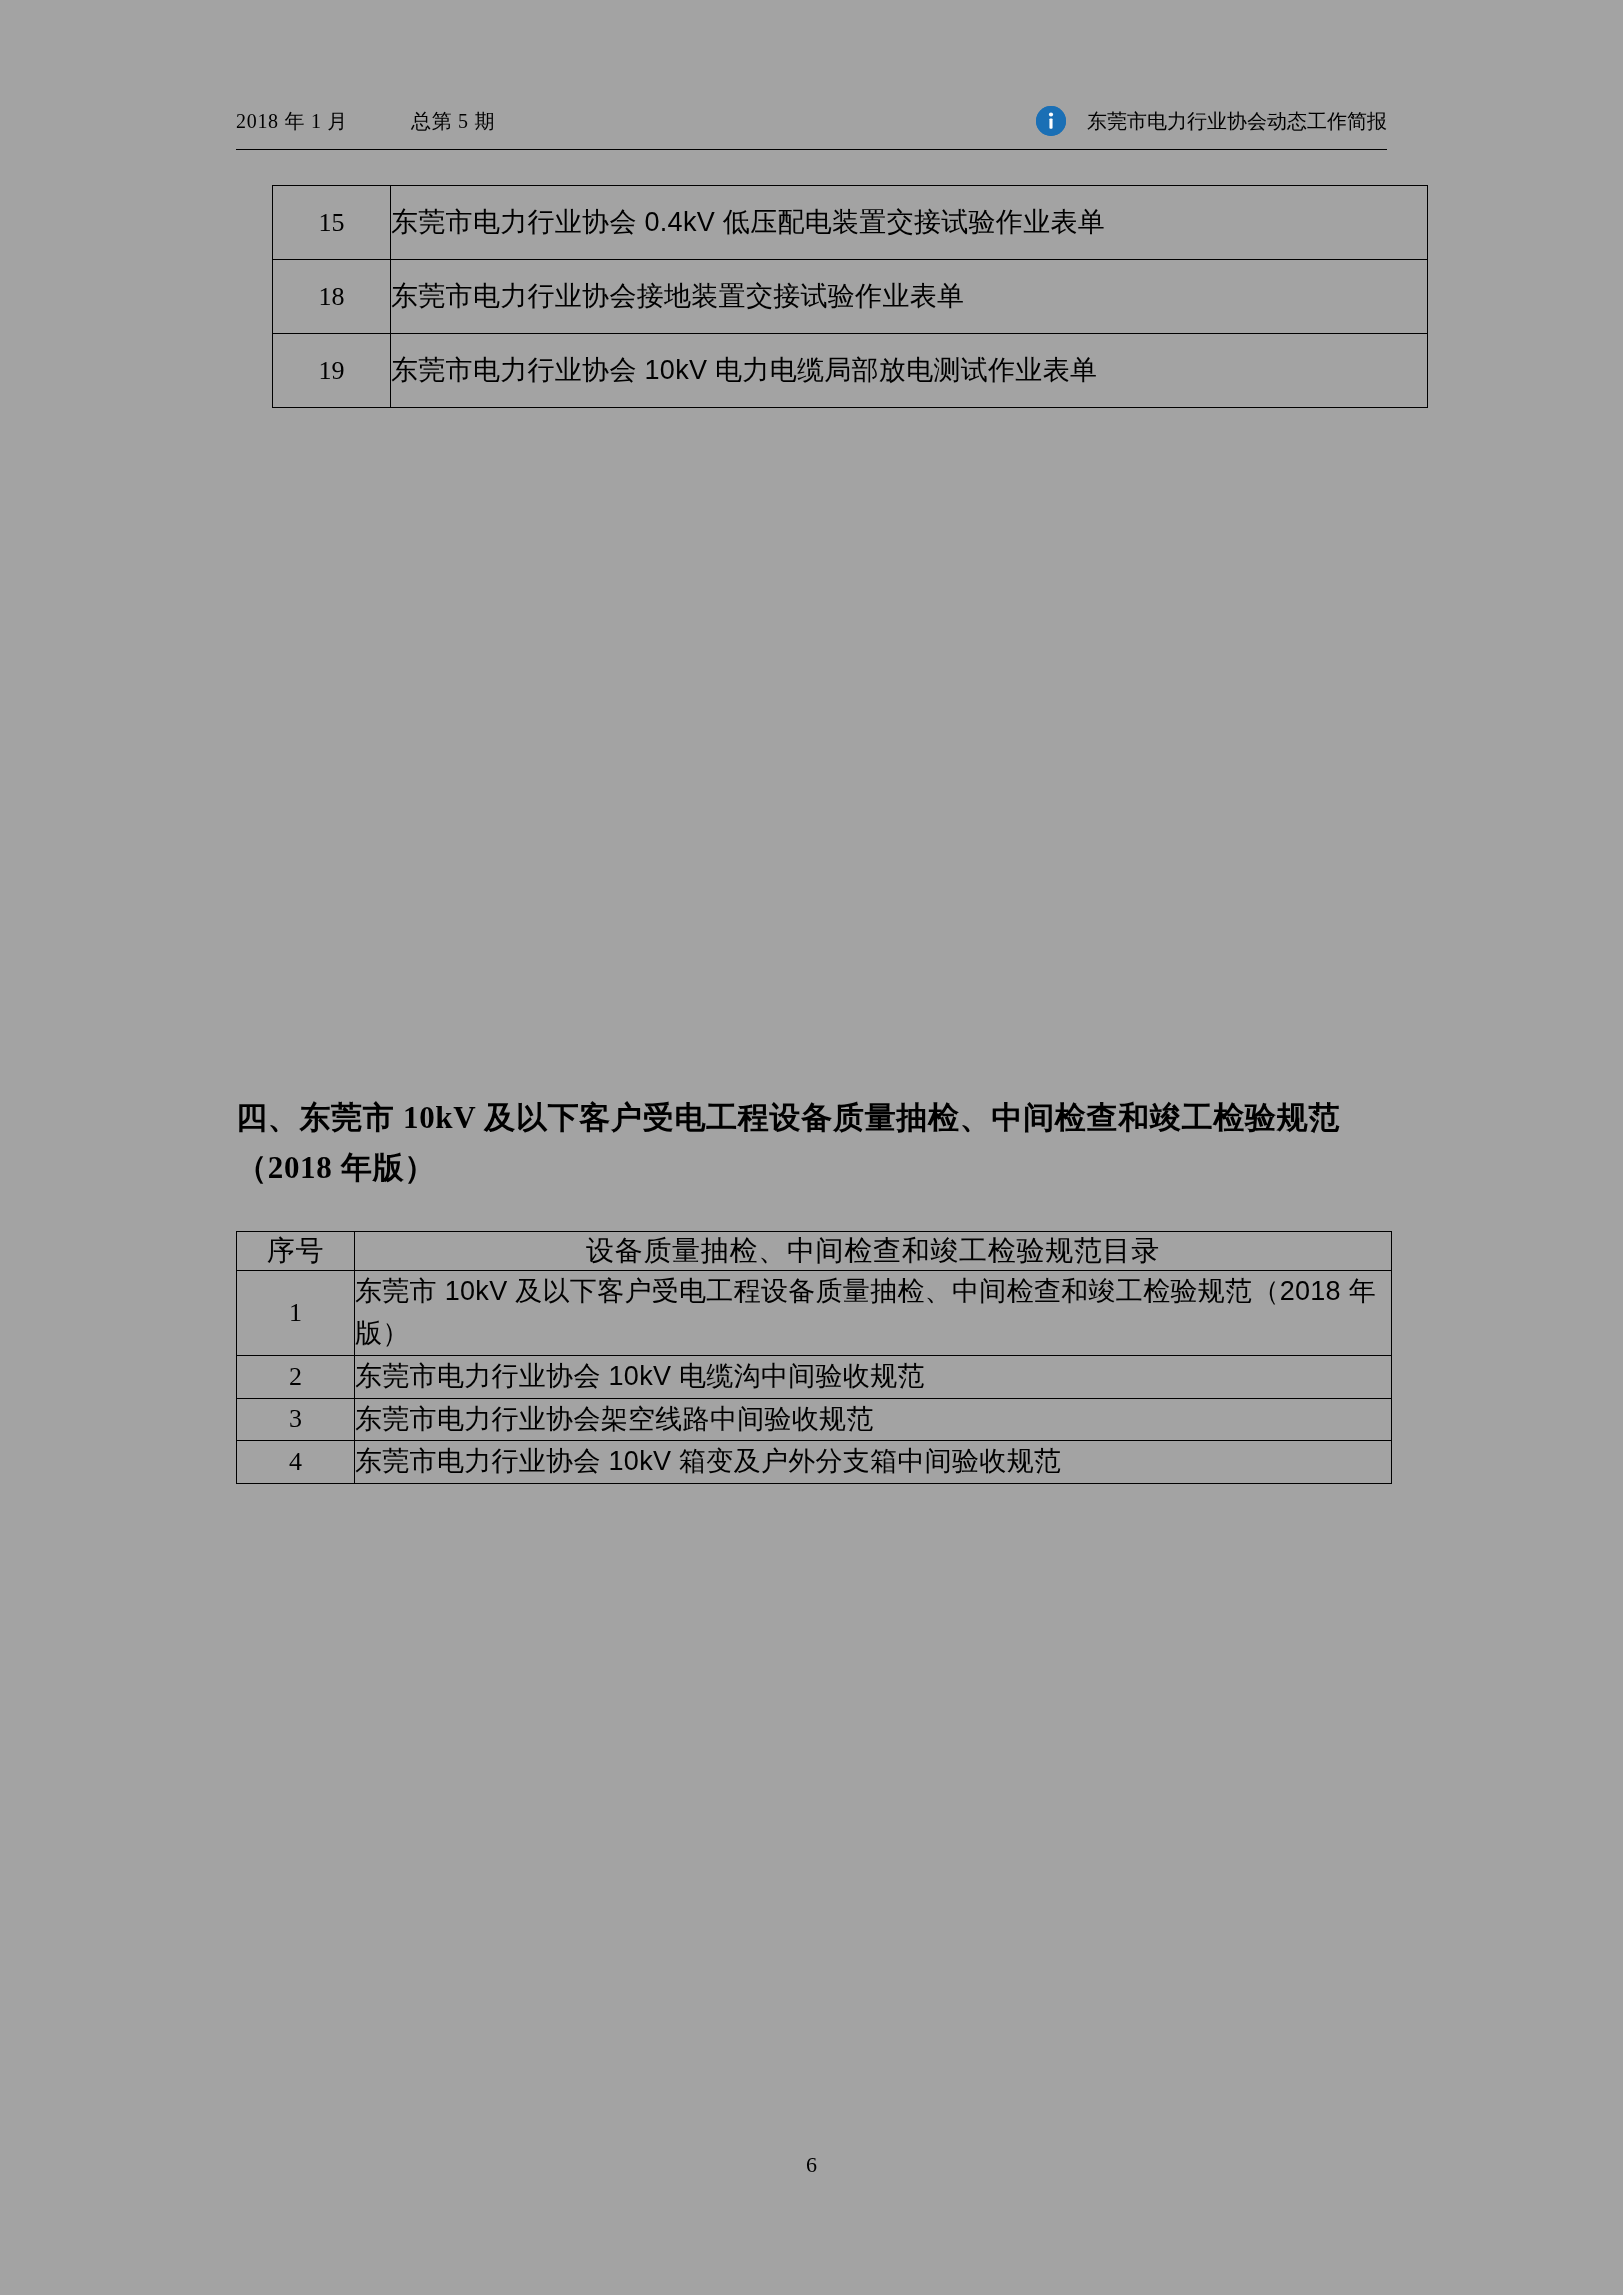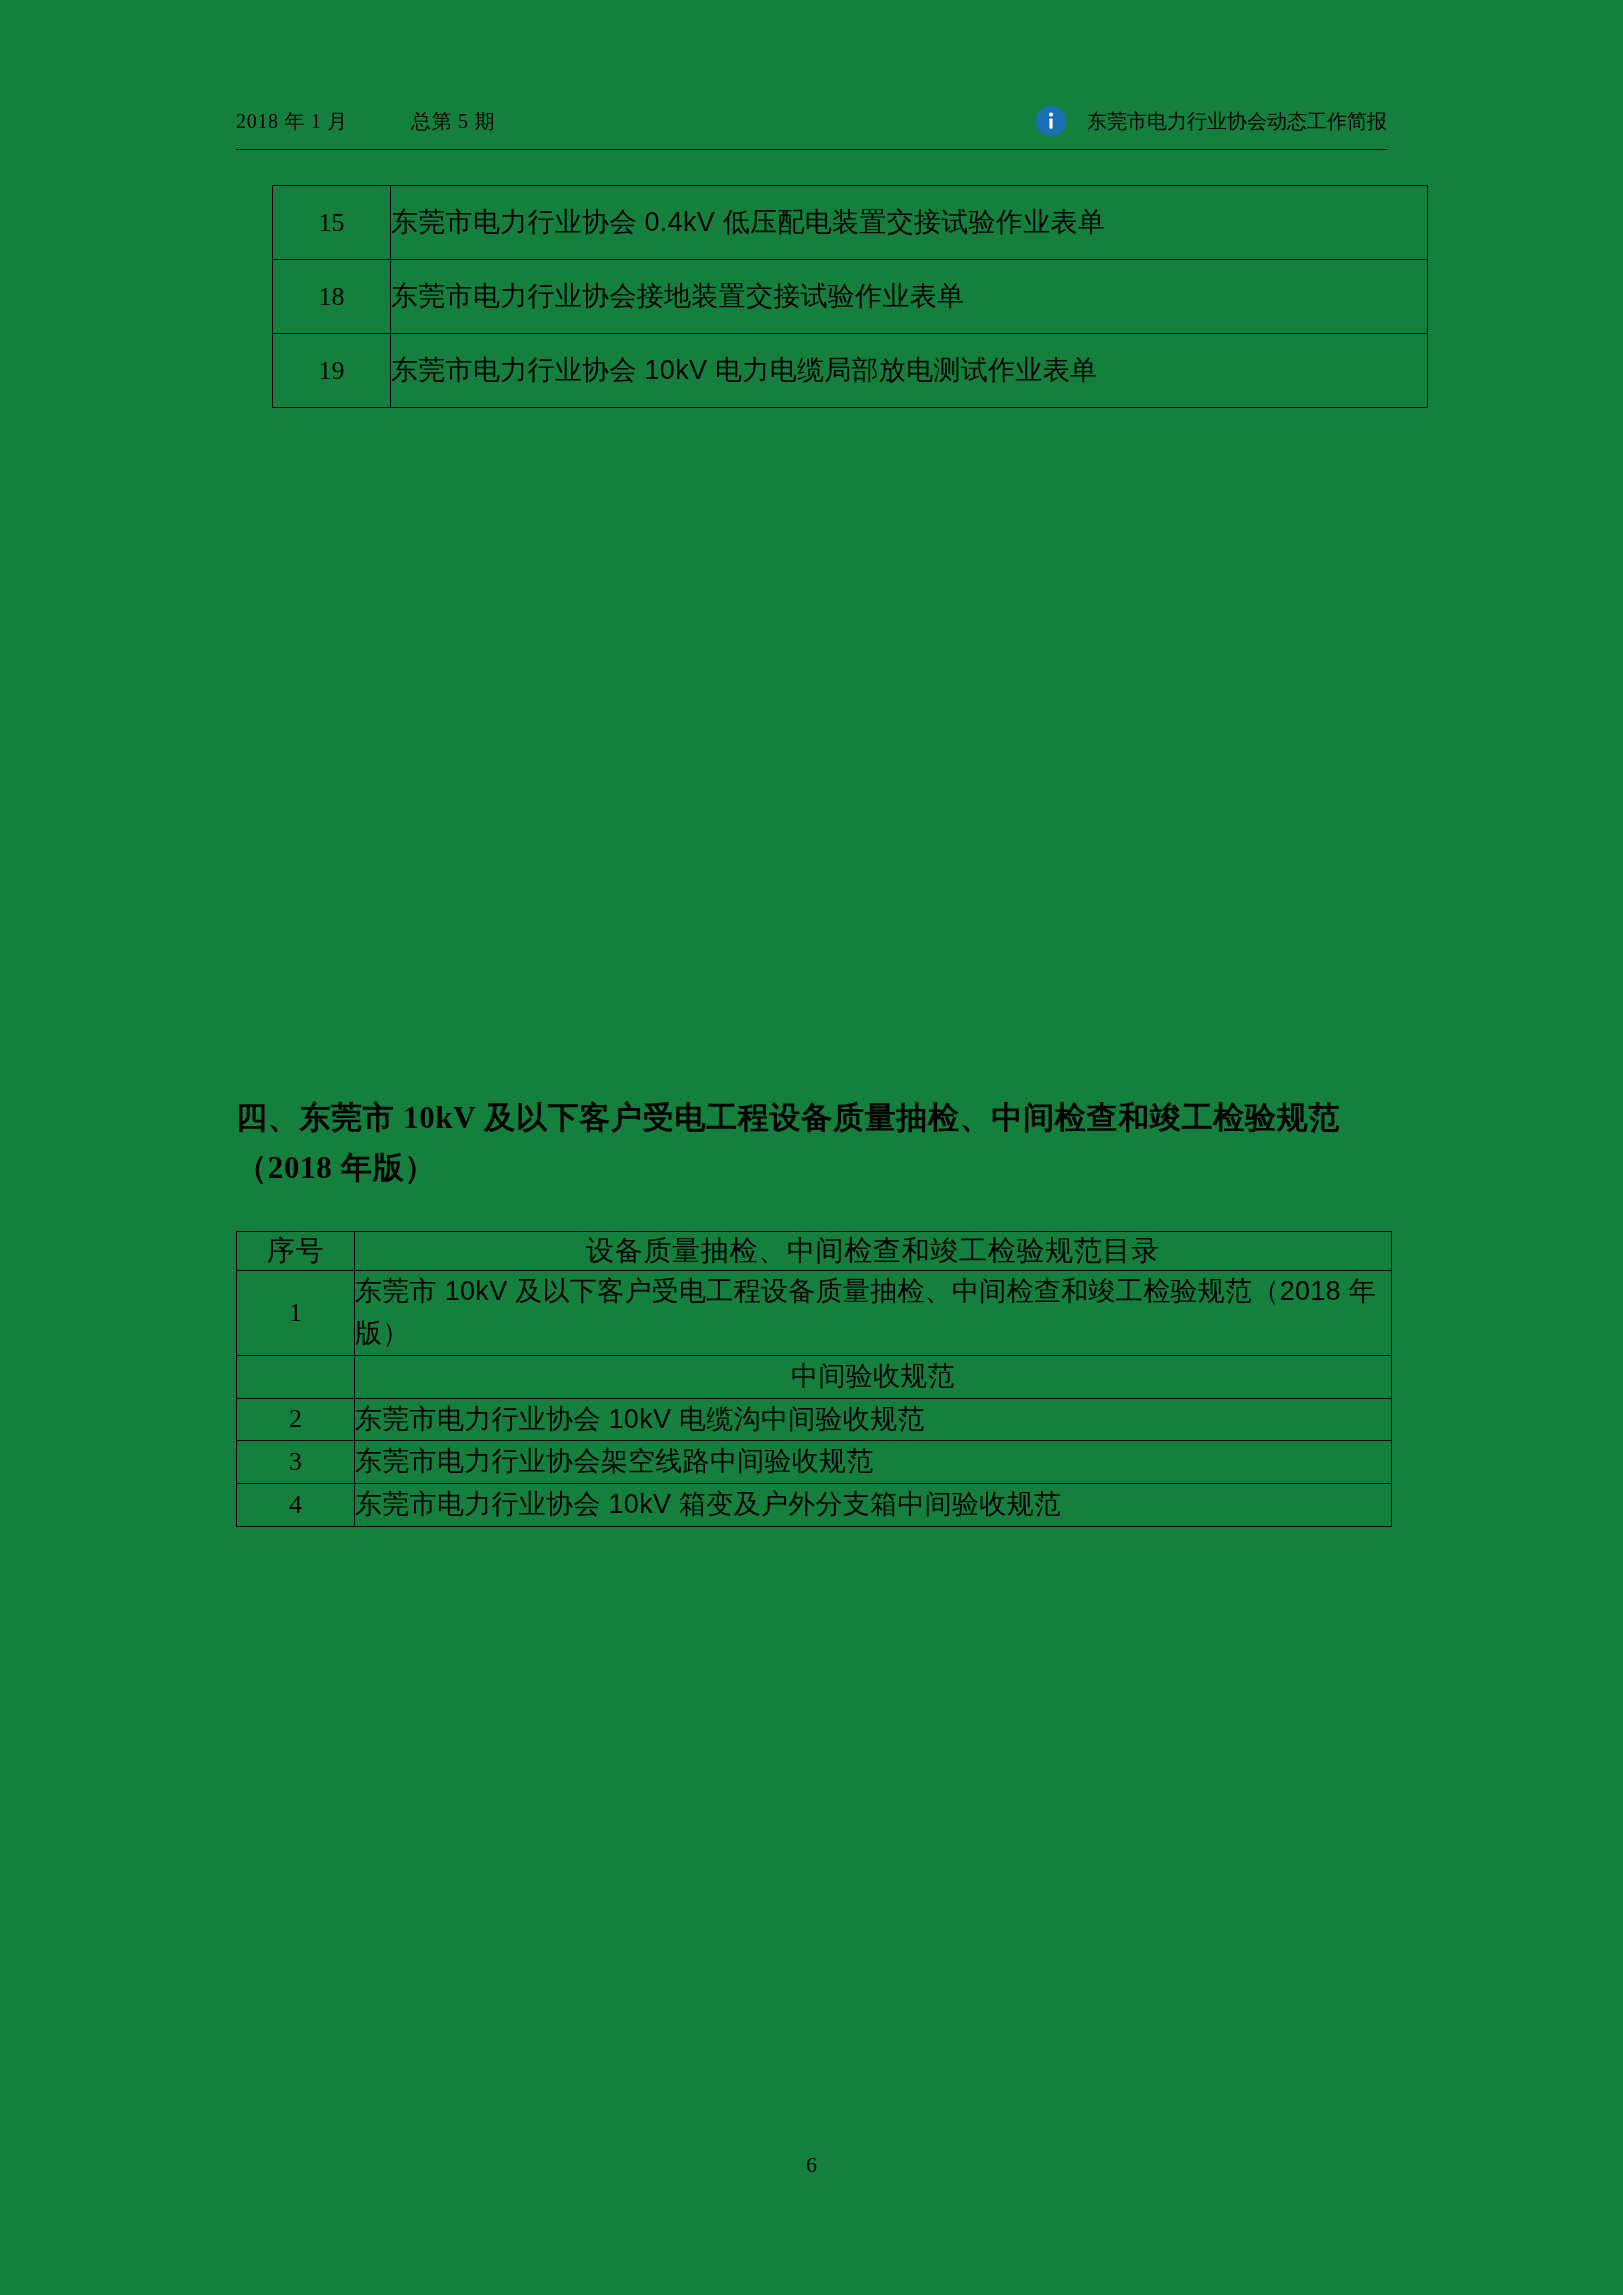--- a/index.html
+++ b/index.html
@@ -8,21 +8,21 @@
     background: #ffffff;
   }
   body {
     font-family: "Liberation Serif", serif;
     color: #000000;
   }
   .page {
     width: 1623px;
     height: 2295px;
     position: relative;
-    background: #15803d;
+    background: #a3a3a3;
     box-sizing: border-box;
     padding: 0;
     overflow: hidden;
   }
 
   
   .header {
     position: absolute;
     top: 98px;
     left: 236px;
@@ -200,24 +200,20 @@
       <tbody>
         <tr>
           <td class="num head">序号</td>
           <td class="head">设备质量抽检、中间检查和竣工检验规范目录</td>
         </tr>
         <tr>
           <td class="num">1</td>
           <td class="txt">东莞市 10kV 及以下客户受电工程设备质量抽检、中间检查和竣工检验规范（2018 年版）</td>
         </tr>
         <tr>
-          <td class="num"></td>
-          <td class="txt center">中间验收规范</td>
-        </tr>
-        <tr>
           <td class="num">2</td>
           <td class="txt">东莞市电力行业协会 10kV 电缆沟中间验收规范</td>
         </tr>
         <tr>
           <td class="num">3</td>
           <td class="txt">东莞市电力行业协会架空线路中间验收规范</td>
         </tr>
         <tr>
           <td class="num">4</td>
           <td class="txt">东莞市电力行业协会 10kV 箱变及户外分支箱中间验收规范</td>

